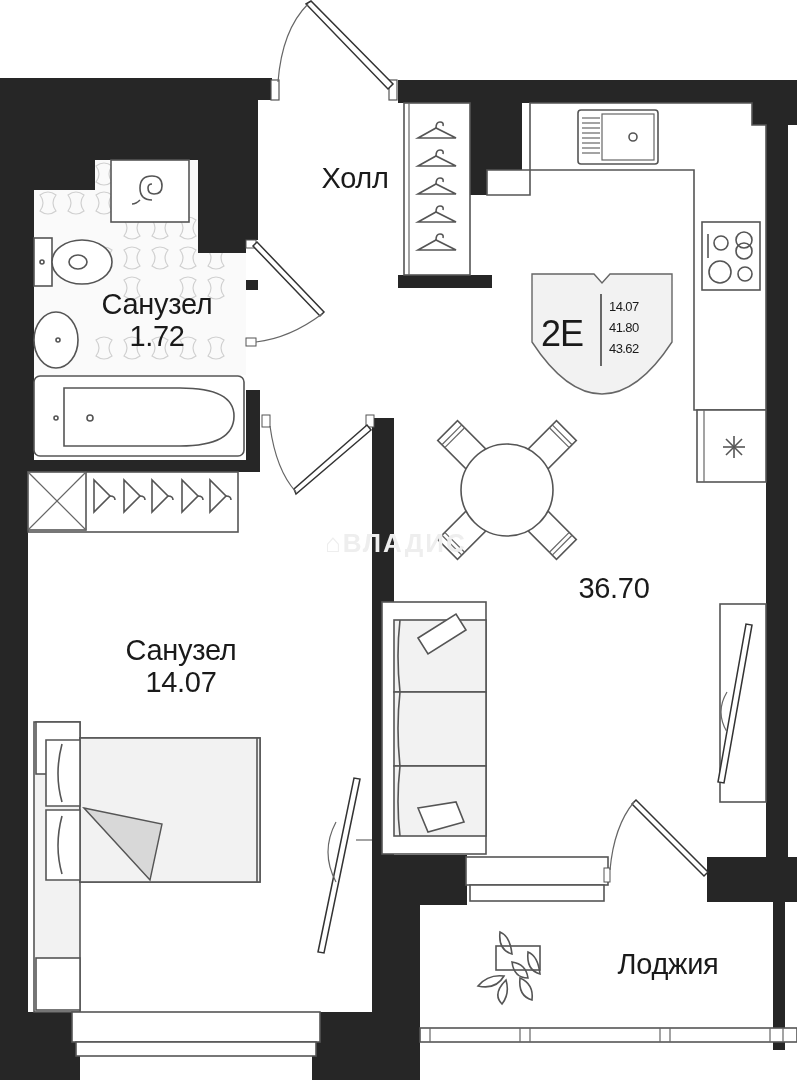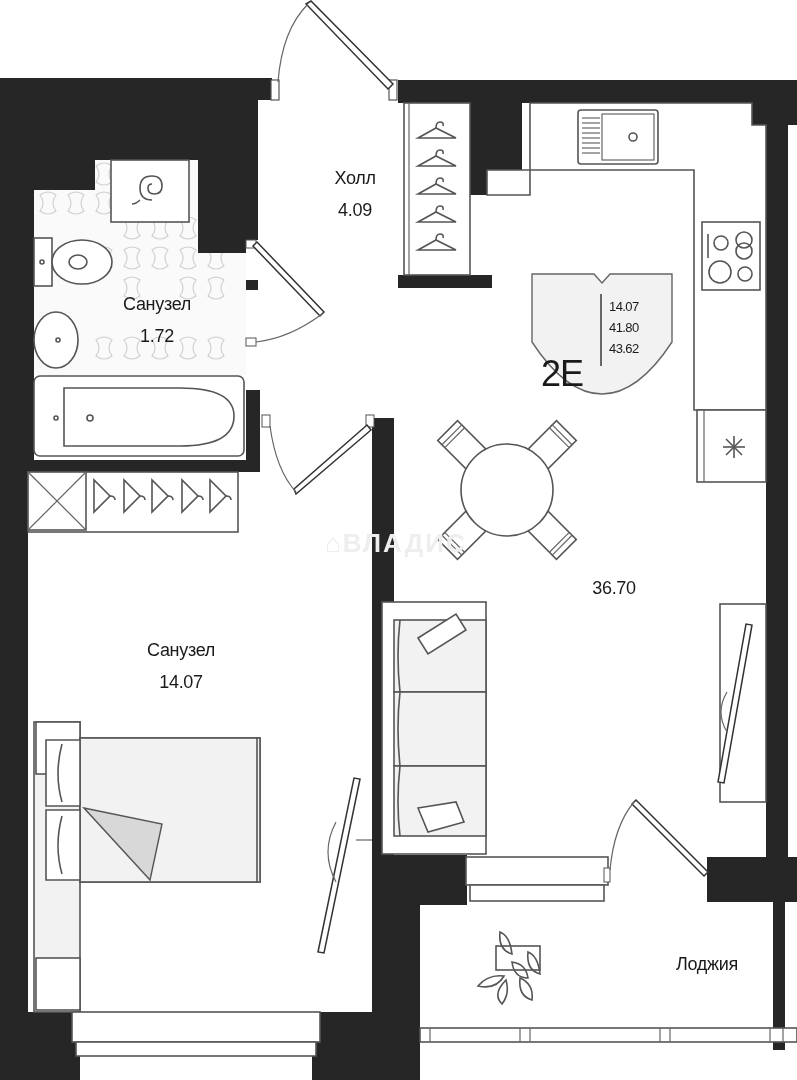--- a/index.html
+++ b/index.html
@@ -5,23 +5,23 @@
   html, body { margin:0; padding:0; background:#ffffff; }
   body { width:797px; height:1080px; overflow:hidden; position:relative; font-family:"Liberation Sans", sans-serif; }
   #plan { position:absolute; left:0; top:0; width:797px; height:1080px; }
   .wall { fill:#262626; }
   .line { fill:none; stroke:#555; stroke-width:1.6; }
   .thin { fill:none; stroke:#666; stroke-width:1.2; }
   .furn { fill:#ffffff; stroke:#555; stroke-width:1.6; }
   .furn-grey { fill:#f2f2f2; stroke:#555; stroke-width:1.6; }
   .door-leaf { fill:#ffffff; stroke:#333; stroke-width:1.5; }
   .tile { fill:none; stroke:#d0d0d0; stroke-width:1.2; }
-  .room-label { position:absolute; text-align:center; color:#1a1a1a; font-size:18px; line-height:32px; letter-spacing:-0.3px; }
+  .room-label { position:absolute; text-align:center; color:#1a1a1a; font-size:29px; line-height:32px; letter-spacing:-0.3px; }
   .room-label span { display:block; }
-  .badge-code { position:absolute; left:541px; top:313px; font-size:36px; color:#1a1a1a; letter-spacing:-1px;margin-top:40px; }
+  .badge-code { position:absolute; left:541px; top:313px; font-size:36px; color:#1a1a1a; letter-spacing:-1px; }
   .badge-vals { position:absolute; left:609px; top:296px; font-size:13px; color:#1a1a1a; line-height:21px; letter-spacing:-0.6px; }
   .badge-vals span { display:block; }
   .watermark { position:absolute; left:325px; top:528px; font-size:26px; font-weight:bold; color:#eeeeee; letter-spacing:2px; }
 </style>
 </head>
 <body>
 
 <svg id="plan" viewBox="0 0 797 1080" xmlns="http://www.w3.org/2000/svg">
 
   <g>
@@ -298,28 +298,27 @@
   <span>41.80</span>
   <span>43.62</span>
 </div>
 
 <div class="watermark">
   <span>⌂</span><span>ВЛАДИС</span>
 </div>
 
 <div class="room-label" style="left:300px;top:162px;width:110px;">
   <span>Холл</span>
-  <span>4.09</span>
 </div>
 <div class="room-label" style="left:92px;top:288px;width:130px;">
   <span>Санузел</span>
   <span>1.72</span>
 </div>
 <div class="room-label" style="left:494px;top:572px;width:240px;">
   <span>36.70</span>
 </div>
 <div class="room-label" style="left:106px;top:634px;width:150px;">
   <span>Санузел</span>
   <span>14.07</span>
 </div>
-<div class="room-label" style="left:598px;top:948px;width:140px;text-align:right;">
+<div class="room-label" style="left:598px;top:948px;width:140px;">
   <span>Лоджия</span>
 </div>
 
 </body></html>

